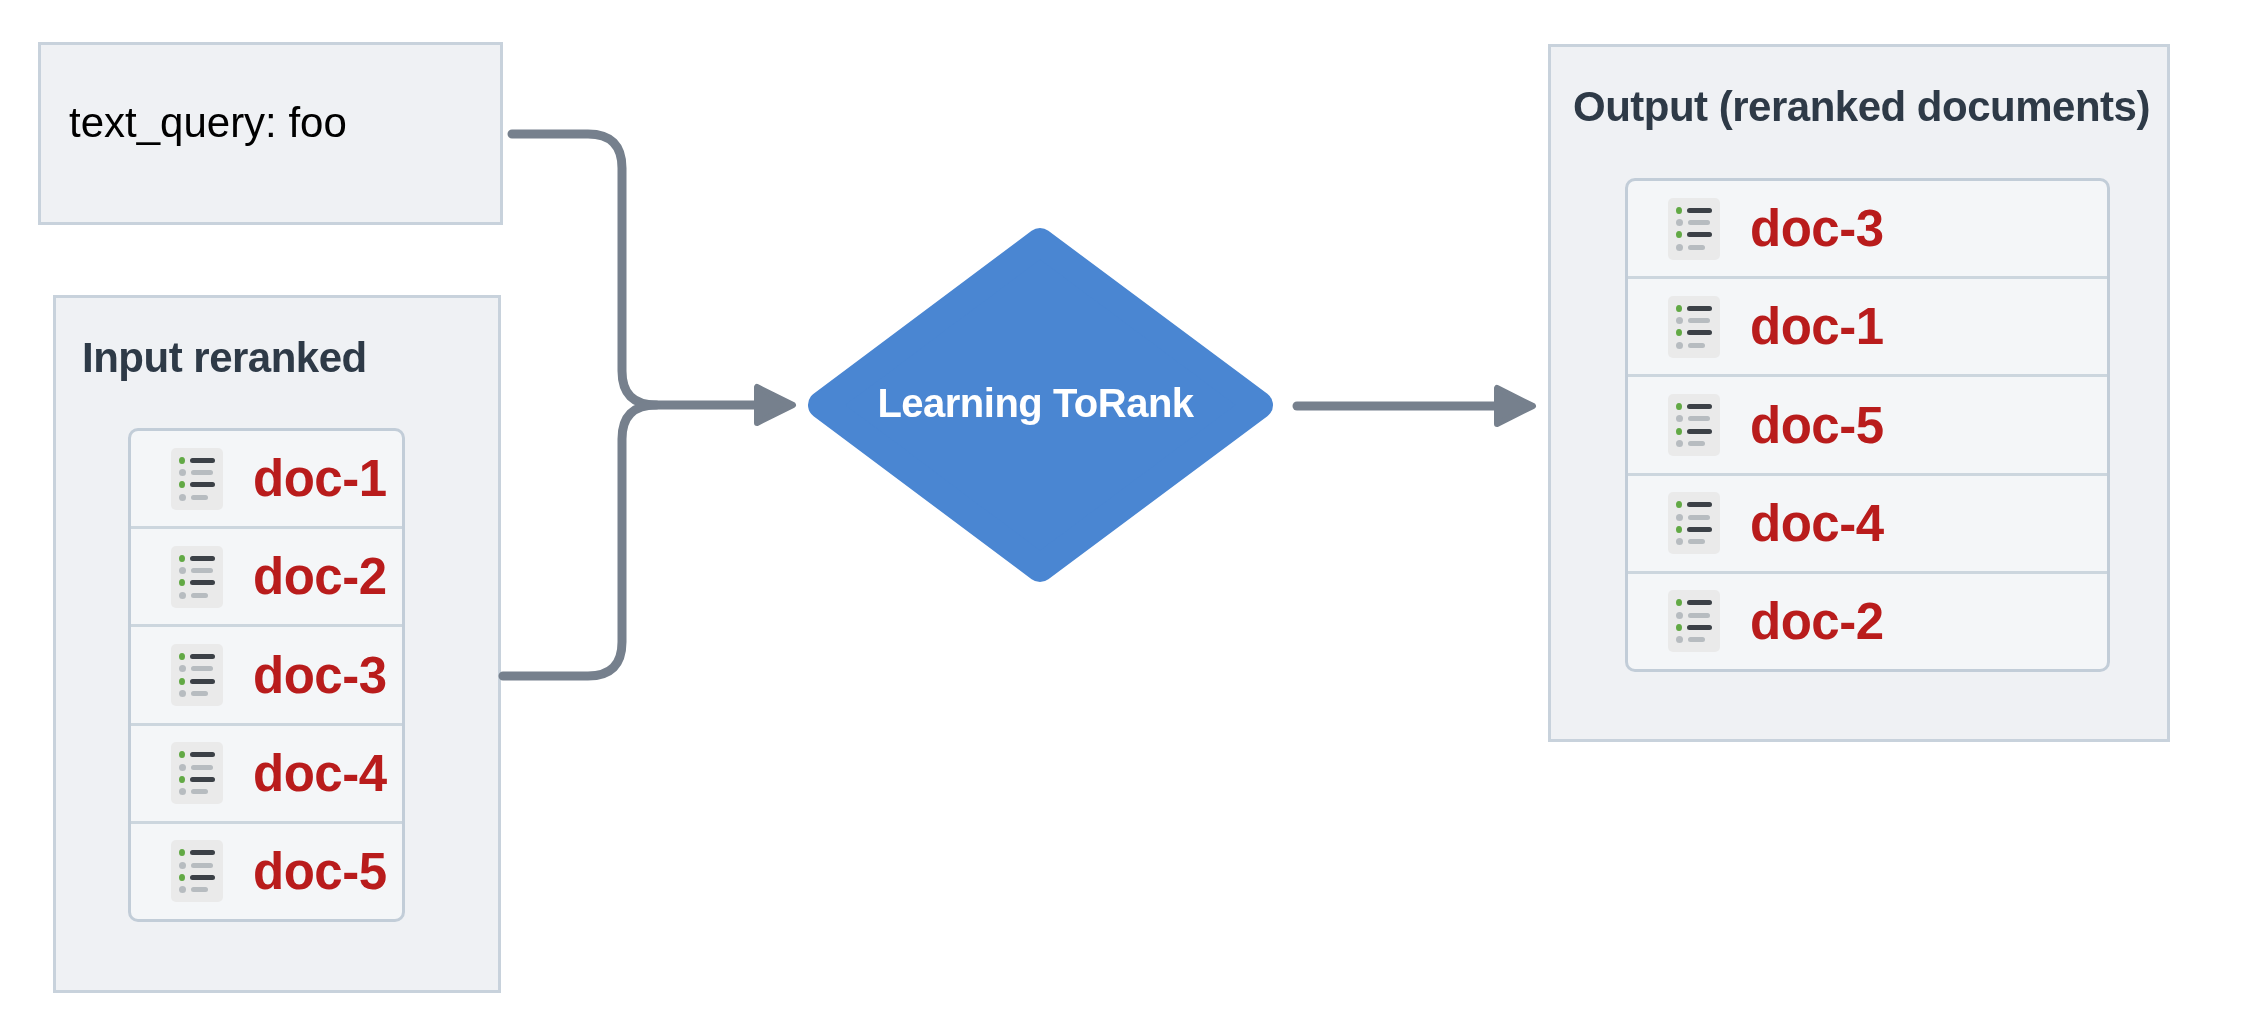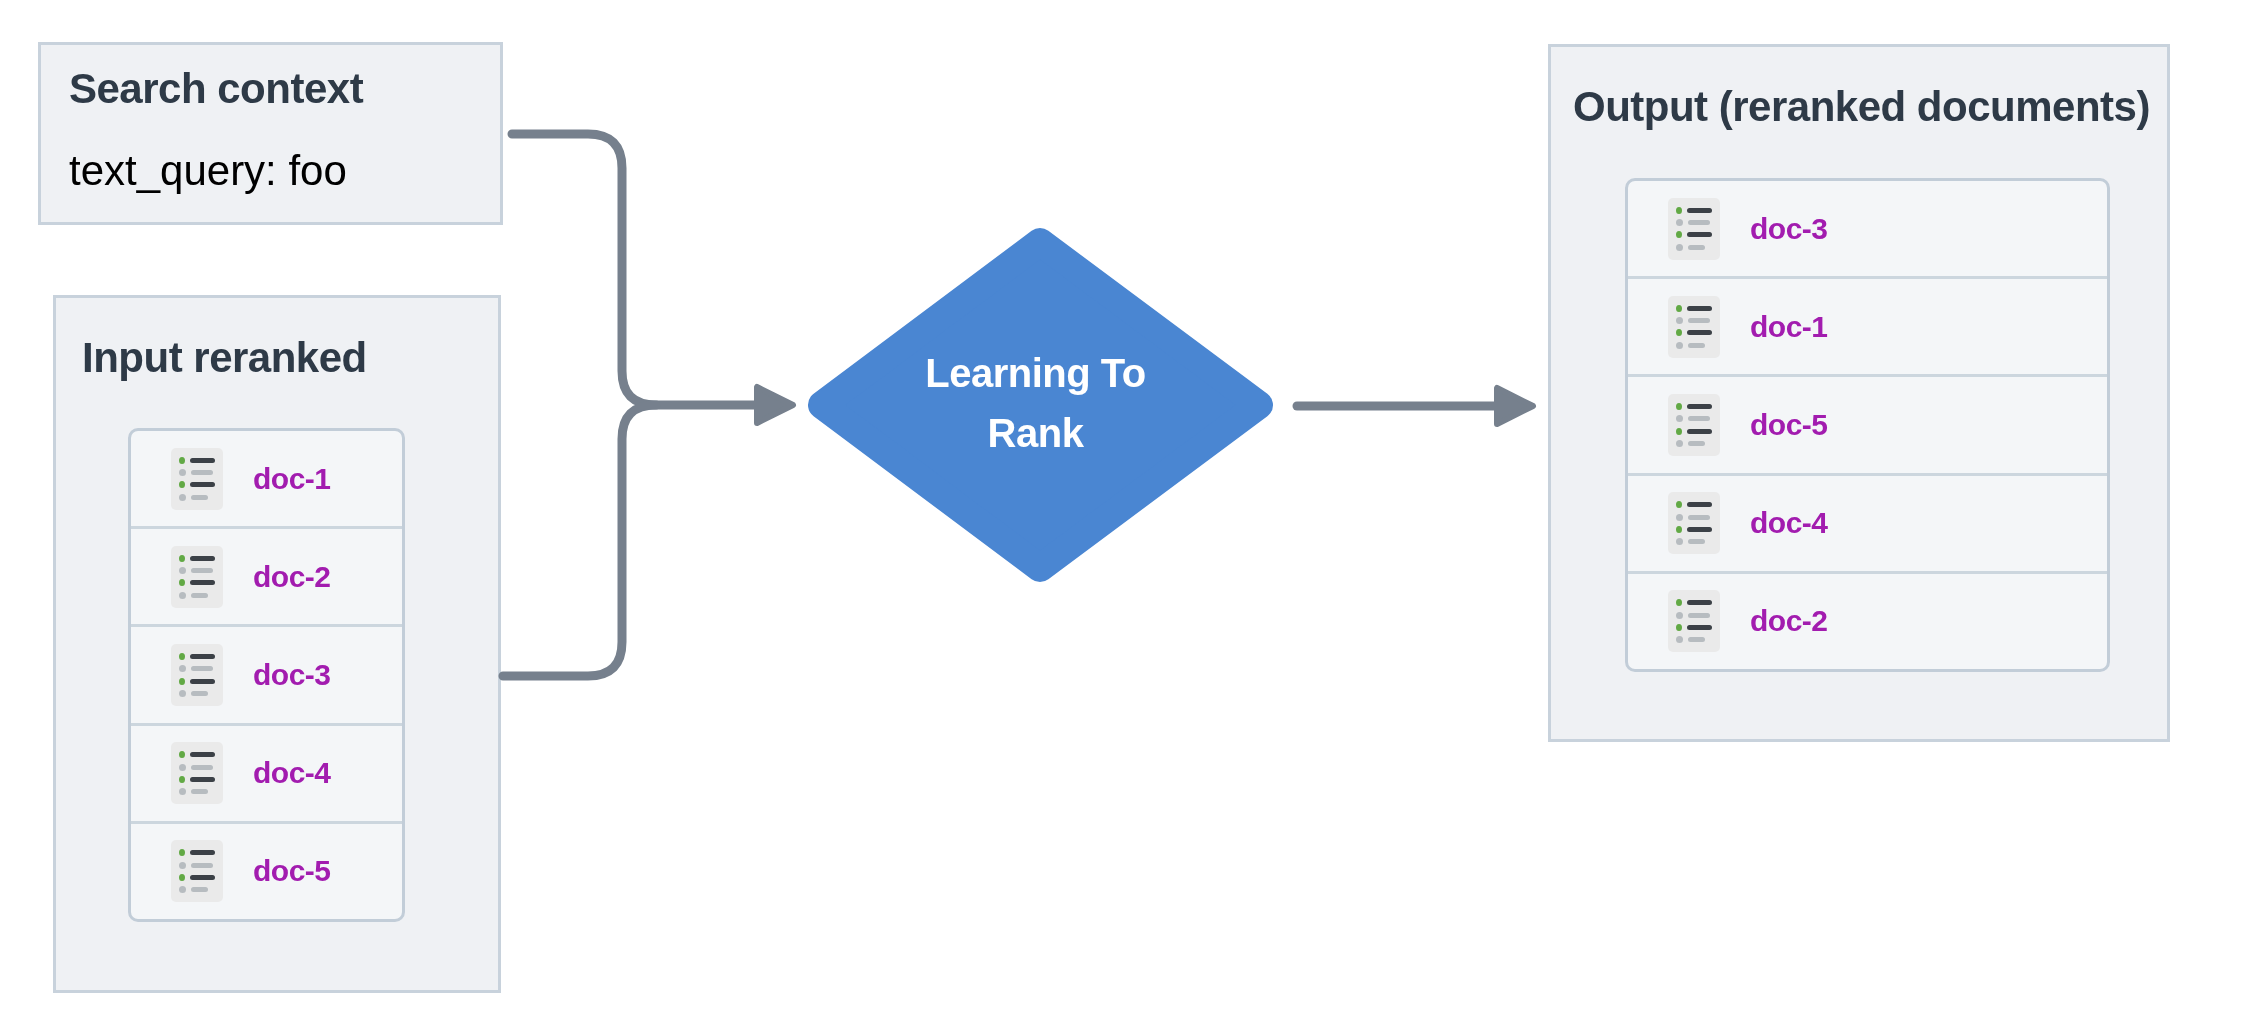--- a/index.html
+++ b/index.html
@@ -76,24 +76,24 @@
     flex: 1;
     display: flex;
     align-items: center;
     padding-left: 40px;
   }
   .doc-row + .doc-row {
     border-top: 3px solid #ccd6de;
   }
   .doc-label {
     margin-left: 30px;
-    font-size: 30px;
+    font-size: 51px;
     font-weight: 700;
     letter-spacing: -0.5px;
-    color: #a21caf;
+    color: #b91c1c;
   }
 
   
   .doc-icon {
     width: 52px; height: 62px;
     background: #eaeaea;
     border-radius: 5px;
     box-sizing: border-box;
     padding: 9px 8px;
     display: flex;
@@ -115,38 +115,37 @@
     position: absolute;
     left: 0; top: 0;
     width: 2256px; height: 1034px;
     pointer-events: none;
   }
   .diamond-label {
     position: absolute;
     left: 808px; top: 230px;
     width: 455px; height: 345px;
     display: flex;
-    flex-direction: column;
+    flex-direction: row;
     align-items: center;
     justify-content: center;
     color: #ffffff;
     font-size: 40px;
     font-weight: 700;
     line-height: 60px;
     text-align: center;
     letter-spacing: -0.5px;
   }
 </style>
 </head>
 <body>
 
 <div class="canvas">
 
   <div class="panel panel-search">
-    <div class="panel-title">Search context</div>
     <div class="query-text">text_query: foo</div>
   </div>
 
   <div class="panel panel-input">
     <div class="panel-title">Input reranked</div>
   </div>
 
   <div class="panel panel-output">
     <div class="panel-title">Output (reranked documents)</div>
   </div>

